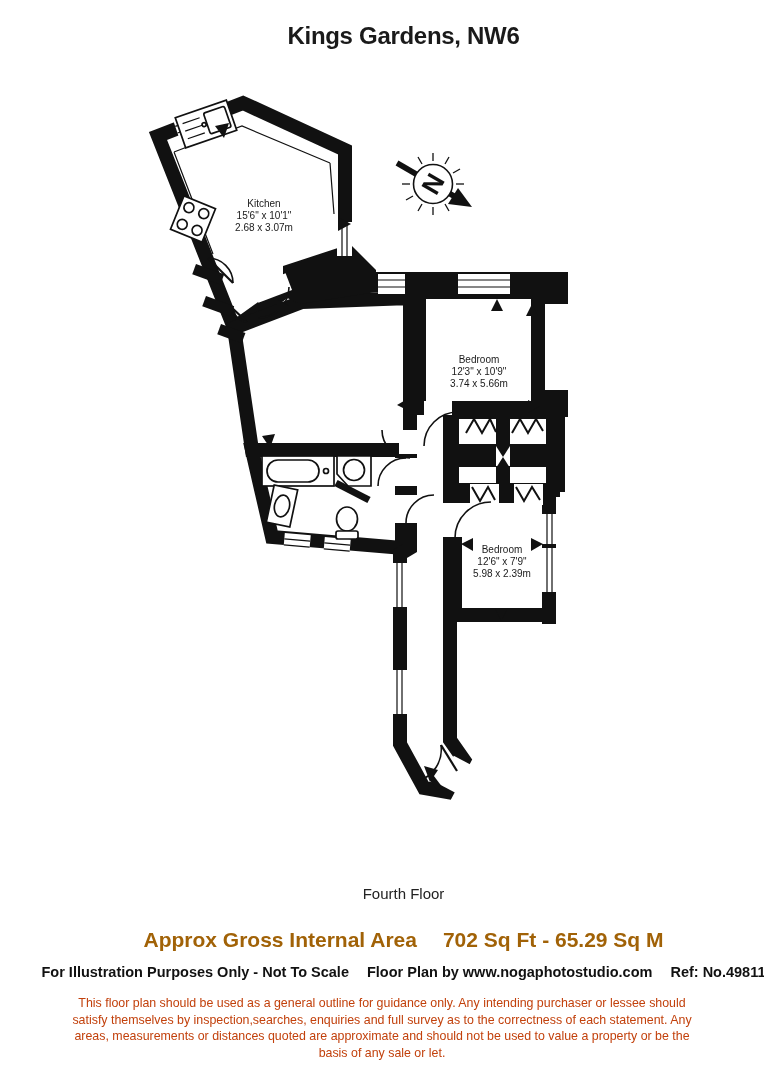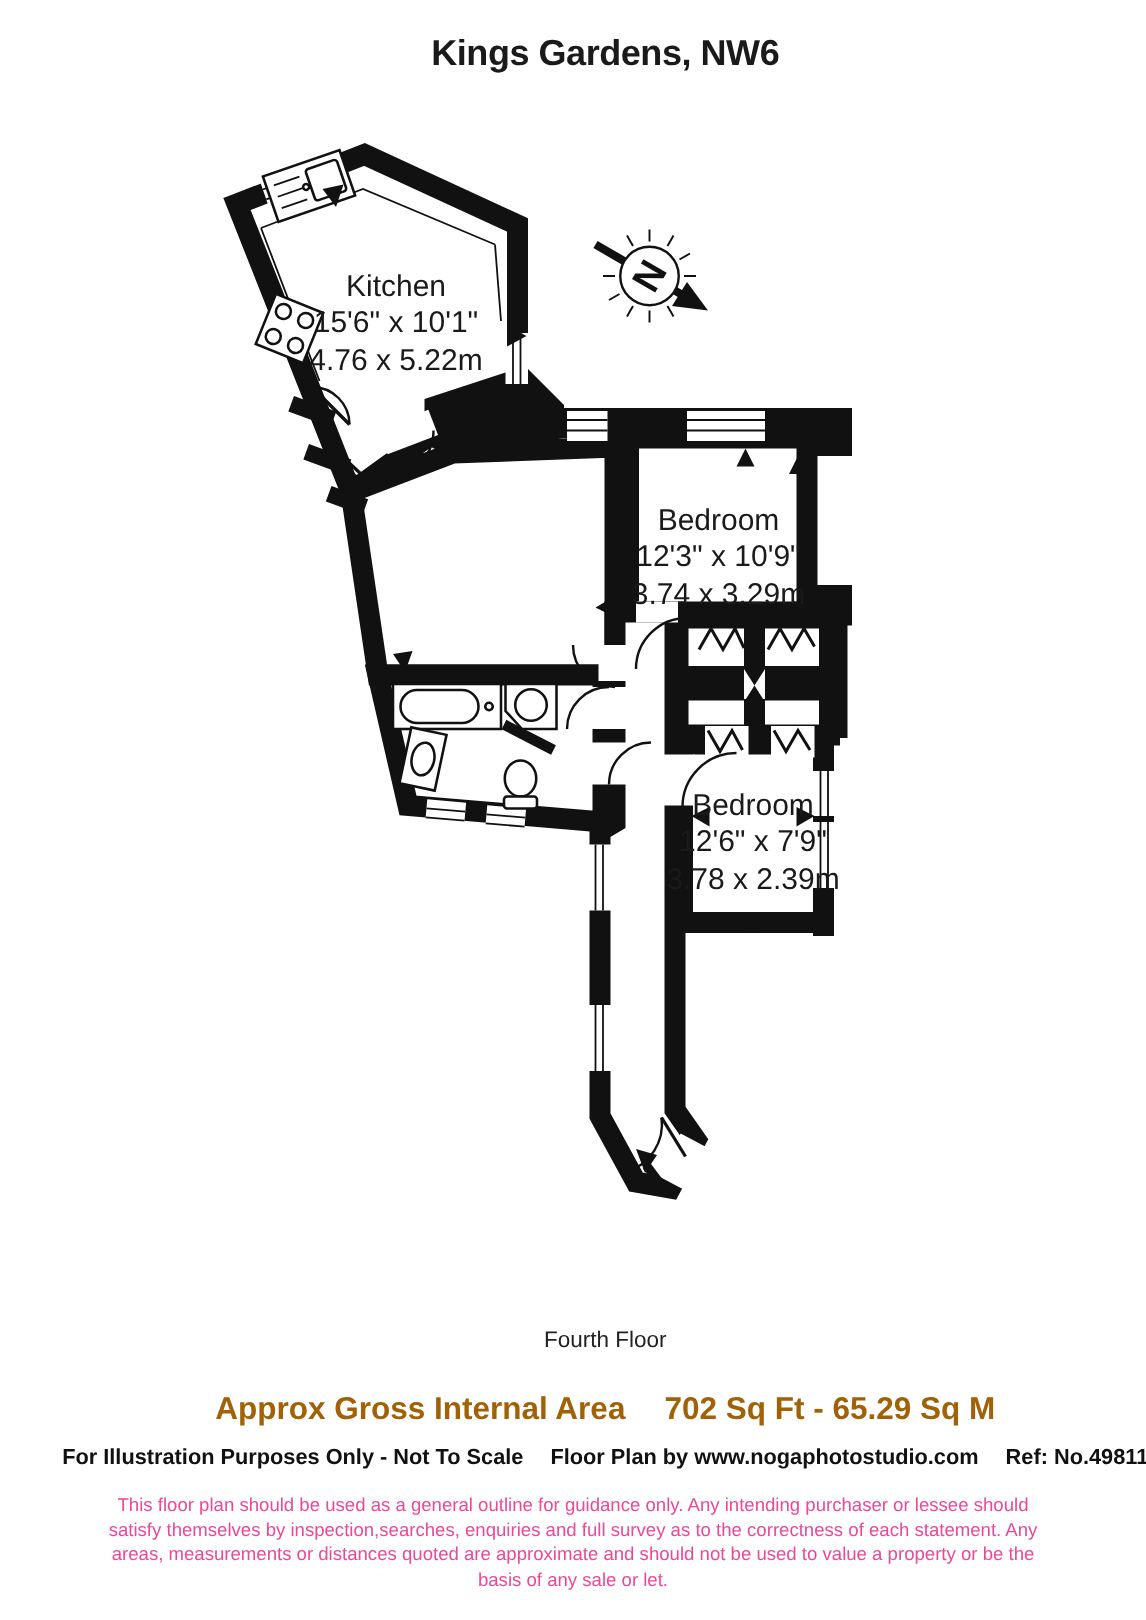--- a/index.html
+++ b/index.html
@@ -2,32 +2,32 @@
 <html><head>
 <meta charset="utf-8">
 <style>
   html,body{margin:0;padding:0;background:#fff;}
   .page{position:relative;width:764px;height:1080px;background:#fff;overflow:hidden;
         font-family:"Liberation Sans",sans-serif;color:#111;padding-left:43px;}
   .page-title{position:absolute;top:22px;left:0;width:100%;text-align:center;
         font-size:24px;font-weight:700;letter-spacing:-0.3px;color:#1a1a1a;}
   svg.plan{position:absolute;left:0;top:0;}
   .room-label{position:absolute;transform:translate(-50%,-50%);text-align:center;
-        font-size:20px;line-height:1.22;color:#1a1a1a;white-space:nowrap;font-weight:500;}
+        font-size:10px;line-height:1.22;color:#1a1a1a;white-space:nowrap;font-weight:500;}
   .room-label span{display:block;}
   .floor-label{position:absolute;top:885px;left:0;width:100%;text-align:center;
         font-size:15px;color:#222;}
   .area-line{position:absolute;top:928px;left:0;width:100%;text-align:center;
         font-size:21px;font-weight:700;color:#a16207;}
   .area-line .gap{display:inline-block;width:26px;}
   .footer-line{position:absolute;top:964px;left:0;width:100%;text-align:center;
         font-size:14.5px;font-weight:700;color:#111;}
   .footer-line .gap{display:inline-block;width:18px;}
   .disclaimer{position:absolute;top:995px;left:62px;width:640px;text-align:center;
-        font-size:12.4px;line-height:1.33;color:#ec4899;}
+        font-size:12.4px;line-height:1.33;color:#c2410c;}
   .wall{fill:#fff;stroke:#111;stroke-width:14;stroke-linejoin:miter;}
   .mass{fill:#111;stroke:none;}
   .punch{fill:#fff;stroke:none;}
   .thin{fill:none;stroke:#111;stroke-width:1.6;}
   .fixture{fill:#fff;stroke:#111;stroke-width:1.7;}
   .glaze{stroke:#111;stroke-width:1.2;fill:none;}
   .tri{fill:#111;stroke:none;}
   .zig{fill:none;stroke:#111;stroke-width:2;}
   .leaf{fill:none;stroke:#111;stroke-width:2.2;}
 </style>
@@ -233,31 +233,31 @@
       <line x1="397" y1="163" x2="459" y2="199" stroke="#111" stroke-width="5.5"></line>
       <polygon class="tri" points="472,207 448,204 458,188"></polygon>
       <circle cx="433" cy="184" r="19.5" fill="#fff" stroke="#111" stroke-width="1.6"></circle>
       <text x="433" y="193" transform="rotate(120 433 184)" font-size="26" font-weight="bold" text-anchor="middle" fill="#111" font-family="Liberation Sans, sans-serif">N</text>
     </g>
   </svg>
 
   <div class="room-label" style="left:264px;top:216px;">
     <span>Kitchen</span>
     <span>15'6" x 10'1"</span>
-    <span>4.76 x 5.22m</span>
+    <span>2.68 x 3.07m</span>
   </div>
   <div class="room-label" style="left:479px;top:372px;">
     <span>Bedroom</span>
     <span>12'3" x 10'9"</span>
-    <span>3.74 x 3.29m</span>
+    <span>3.74 x 5.66m</span>
   </div>
   <div class="room-label" style="left:502px;top:562px;">
     <span>Bedroom</span>
     <span>12'6" x 7'9"</span>
-    <span>3.78 x 2.39m</span>
+    <span>5.98 x 2.39m</span>
   </div>
 
   <div class="floor-label">Fourth Floor</div>
 
   <div class="area-line">
     <span>Approx Gross Internal Area</span><span class="gap"></span><span>702 Sq Ft - 65.29 Sq M</span>
   </div>
 
   <div class="footer-line">
     <span>For Illustration Purposes Only - Not To Scale</span><span class="gap"></span><span>Floor Plan by www.nogaphotostudio.com</span><span class="gap"></span><span>Ref: No.49811</span>

